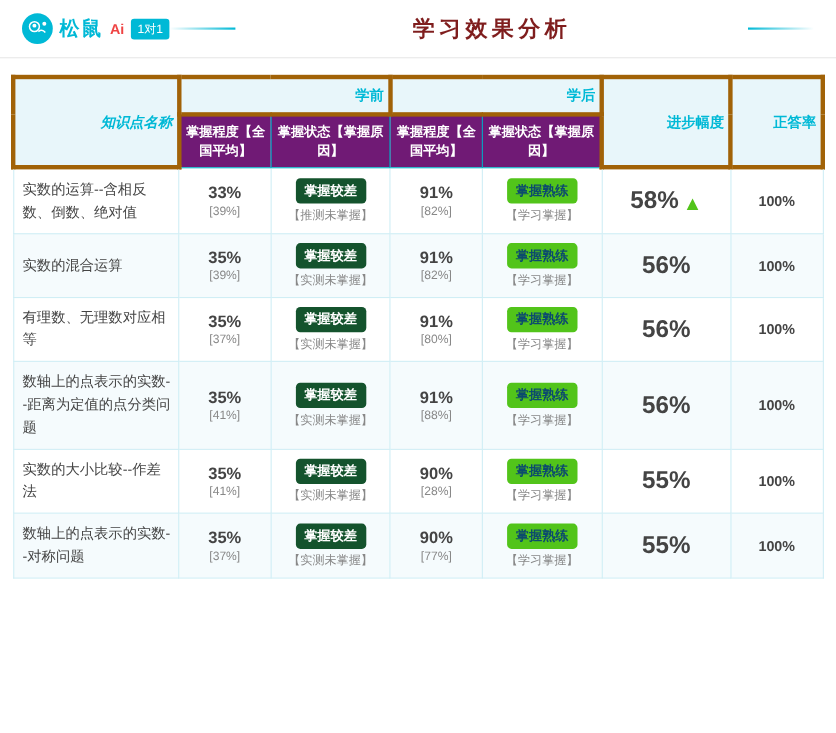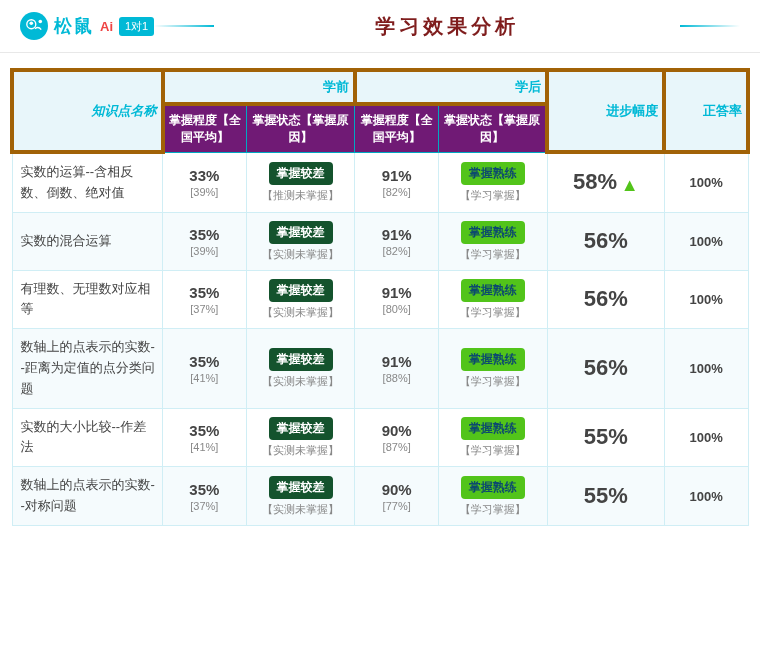--- a/index.html
+++ b/index.html
@@ -274,21 +274,21 @@
           <td><span class="badge-orange">掌握较差</span><span class="badge-reason">【实测未掌握】</span></td>
           <td><span class="pct-main">91%</span><span class="pct-small">[88%]</span></td>
           <td><span class="badge-green">掌握熟练</span><span class="badge-reason">【学习掌握】</span></td>
           <td class="progress-cell"><strong style="font-size:22px;">56%</strong></td>
           <td class="correct-rate">100%</td>
         </tr>
         <tr class="data-row">
           <td class="name-cell">实数的大小比较--作差法</td>
           <td><span class="pct-main">35%</span><span class="pct-small">[41%]</span></td>
           <td><span class="badge-orange">掌握较差</span><span class="badge-reason">【实测未掌握】</span></td>
-          <td><span class="pct-main">90%</span><span class="pct-small">[87%]</span></td>
+          <td><span class="pct-main">90%</span><span class="pct-small">[28%]</span></td>
           <td><span class="badge-green">掌握熟练</span><span class="badge-reason">【学习掌握】</span></td>
           <td class="progress-cell"><strong style="font-size:22px;">55%</strong></td>
           <td class="correct-rate">100%</td>
         </tr>
         <tr class="data-row">
           <td class="name-cell">数轴上的点表示的实数--对称问题</td>
           <td><span class="pct-main">35%</span><span class="pct-small">[37%]</span></td>
           <td><span class="badge-orange">掌握较差</span><span class="badge-reason">【实测未掌握】</span></td>
           <td><span class="pct-main">90%</span><span class="pct-small">[77%]</span></td>
           <td><span class="badge-green">掌握熟练</span><span class="badge-reason">【学习掌握】</span></td>

